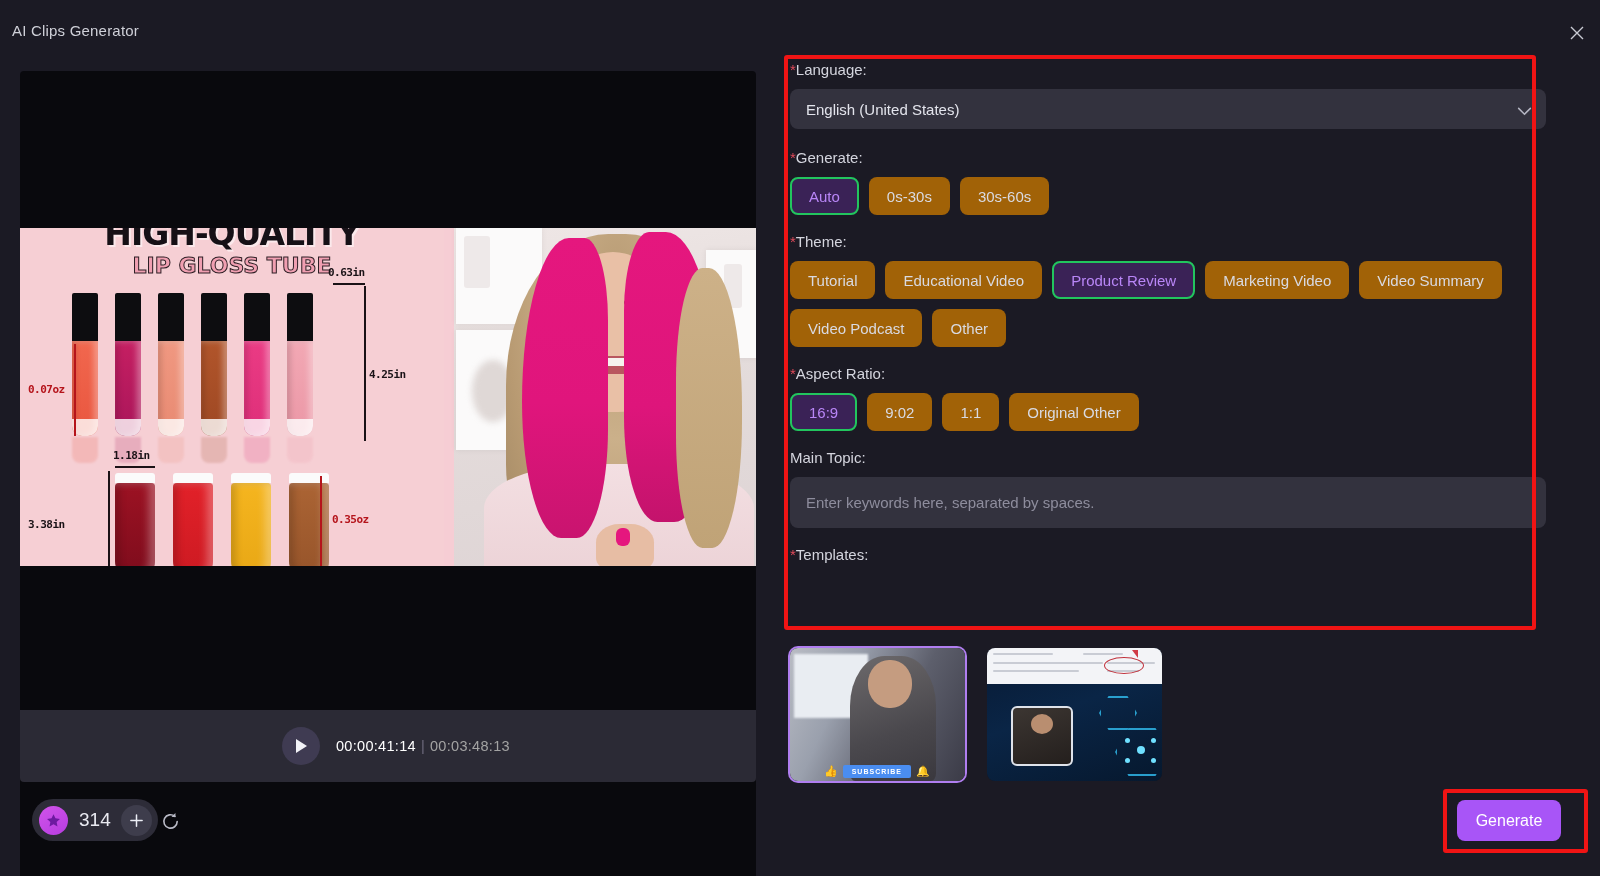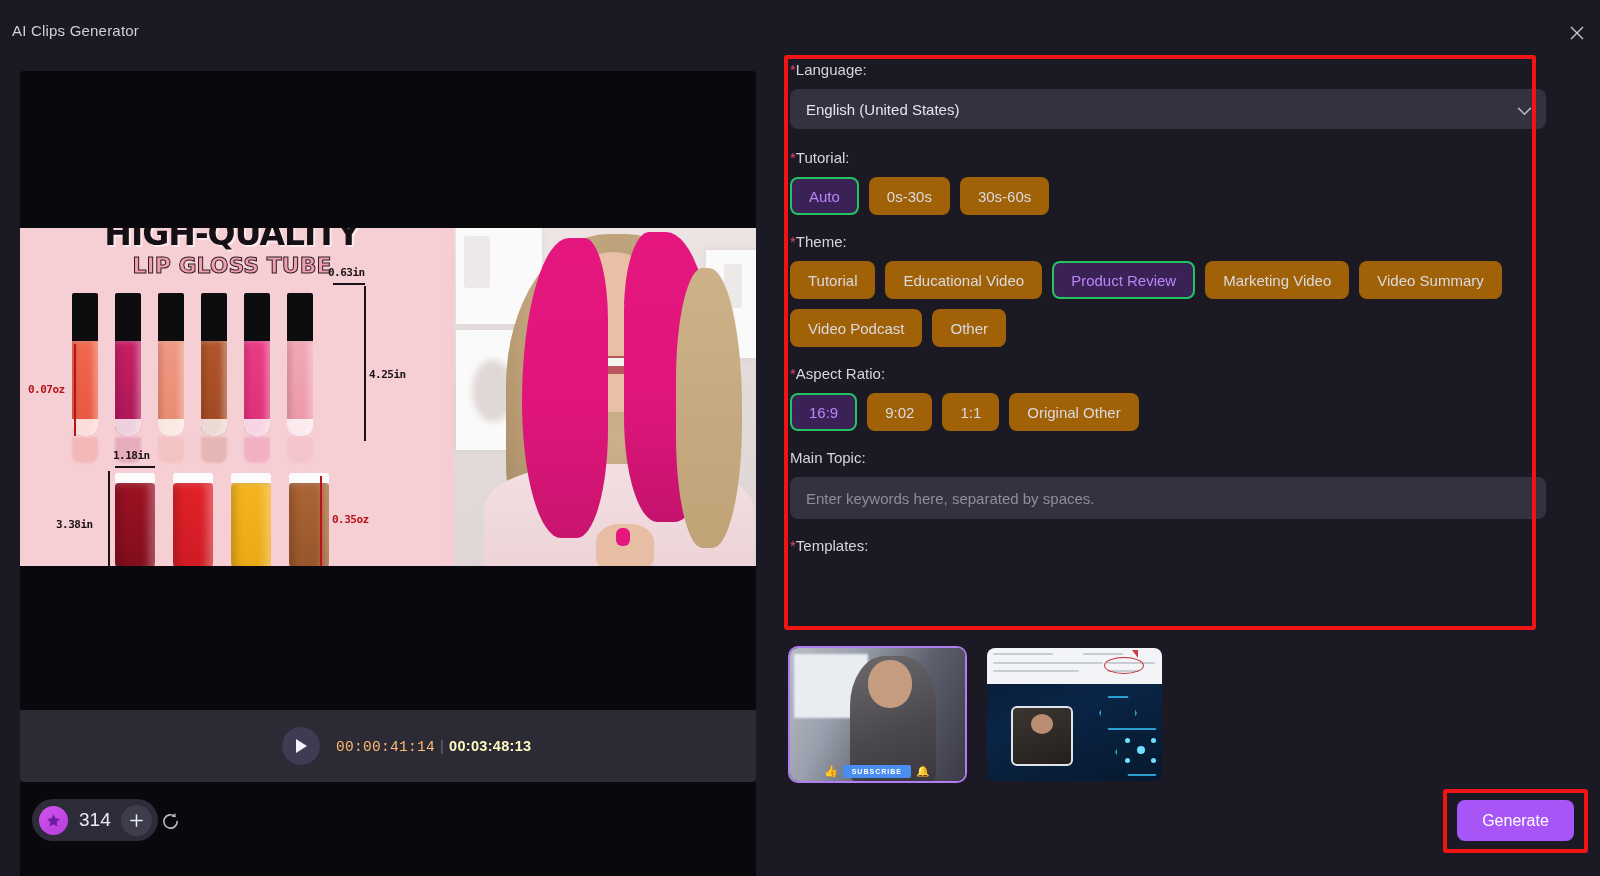--- a/index.html
+++ b/index.html
@@ -132,23 +132,23 @@
     position: absolute; left: 20px; top: 710px; width: 736px; height: 72px;
     background: #2b2a35; border-radius: 0 0 4px 4px;
     display: flex; align-items: center;
   }
   .play-btn {
     width: 38px; height: 38px; border-radius: 50%; background: #3f3b52;
     display: flex; align-items: center; justify-content: center; cursor: pointer;
     margin-left: 262px;
   }
   .time-wrap { margin-left: 16px; font-size: 14.5px; letter-spacing: .3px; }
-  .t-cur { color: #fdba74; font-family: Liberation Mono, monospace; }
+  .t-cur { color: #ffffff; }
   .t-sep { color: #6d6b7c; margin: 0 5px; }
-  .t-tot { color: #fef9c3; font-weight: bold; }
+  .t-tot { color: #a3a3a3; }
 
   
   .credits {
     position: absolute; left: 32px; top: 799px; height: 42px;
     background: #2d2c38; border-radius: 21px; display: flex; align-items: center;
     padding: 0 6px 0 7px; cursor: pointer;
   }
   .star-circle {
     width: 29px; height: 29px; border-radius: 50%;
     background: linear-gradient(145deg,#d154ea,#b63ce0);
@@ -179,21 +179,21 @@
   .select-val { font-size: 15px; color: #e3e4ec; }
   .chev { position: absolute; right: 14px; top: 13px; }
   .chips { display: flex; flex-wrap: wrap; gap: 10px; }
   .chip {
     height: 38px; background: #a16207; border-radius: 8px; border: 1px solid transparent;
     display: flex; align-items: center; padding: 0 17px; cursor: pointer;
     font-size: 15px; color: #d9dae2; white-space: nowrap;
   }
   .chip.sel { background: #3a2256; border: 2px solid #22c55e; color: #b986f7; }
   .topic-input {
-    height: 42px; background: #33323e; border-radius: 8px; width: 100%;
+    height: 51px; background: #33323e; border-radius: 8px; width: 100%;
     border: none; outline: none; padding: 0 16px; font-size: 15px; color: #e3e4ec;
     font-family: "Liberation Sans", sans-serif;
   }
   .topic-input::placeholder { color: #8e8d9d; } .mt18 { margin-top: 18px; } .mt20 { margin-top: 20px; }
 
   
   .templates-row {
     position: absolute; left: 790px; top: 648px; display: flex; gap: 22px;
   }
   .tpl {
@@ -232,21 +232,21 @@
 
   
   .redbox {
     position: absolute; border: 4px solid #f01414; border-radius: 3px;
     pointer-events: none;
   }
   #rb-form { left: 784px; top: 55px; width: 752px; height: 575px; }
   #rb-gen { left: 1443px; top: 789px; width: 145px; height: 64px; }
 
   .gen-btn {
-    position: absolute; left: 1457px; top: 800px; width: 117px; height: 41px;
+    position: absolute; left: 1457px; top: 800px; width: 104px; height: 41px;
     background: #a855f7; border-radius: 8px; border: none; cursor: pointer;
     color: #fff; font-size: 16px; font-family: "Liberation Sans", sans-serif;
     display: flex; align-items: center; justify-content: center;
   }
 </style>
 </head>
 <body>
 
 <div id="app">
 
@@ -324,21 +324,21 @@
         <div class="dimline-d" style="left:313px; top:55px; width:32px; height:1.5px;"></div>
         <div class="dimtxt dim-dark" style="left:308px; top:38px;">0.63in</div>
 
         <div class="dimline-d" style="left:344px; top:58px; width:1.5px; height:155px;"></div>
         <div class="dimtxt dim-dark" style="left:349px; top:140px;">4.25in</div>
 
         <div class="dimline-d" style="left:95px; top:238px; width:40px; height:1.5px;"></div>
         <div class="dimtxt dim-dark" style="left:93px; top:221px;">1.18in</div>
 
         <div class="dimline-d" style="left:88px; top:243px; width:1.5px; height:96px;"></div>
-        <div class="dimtxt dim-dark" style="left:36px; top:290px;">3.38in</div>
+        <div class="dimtxt dim-dark" style="left:8px; top:290px;">3.38in</div>
 
         <div class="dimline" style="left:300px; top:248px; width:1.5px; height:92px;"></div>
         <div class="dimtxt dim-red" style="left:312px; top:285px;">0.35oz</div>
       </div>
 
       <div class="vid-right">
         <div class="vr-strip"></div>
         <div class="shelf" style="left:12px; top:0; width:86px; height:96px;"></div>
         <div class="shelf-in" style="left:20px; top:8px; width:26px; height:52px; border-radius:3px;"></div>
         <div class="shelf" style="left:12px; top:102px; width:86px; height:120px;"></div>
@@ -401,21 +401,21 @@
     <div class="field-label"><span class="req">*</span><span>Language:</span></div>
     <div class="select-box">
       <span class="select-val">English (United States)</span>
       <span class="chev">
         <svg width="15" height="9" viewBox="0 0 16 10">
             <path d="M1.5 1.5 L8 8 L14.5 1.5" stroke="#b4b5c2" stroke-width="1.7" fill="none" stroke-linecap="round"></path>
           </svg>
       </span>
     </div>
 
-    <div class="field-label mt20"><span class="req">*</span><span>Tutorial:</span></div>
+    <div class="field-label mt20"><span class="req">*</span><span>Generate:</span></div>
     <div class="chips">
       <div class="chip sel">Auto</div>
       <div class="chip">0s-30s</div>
       <div class="chip">30s-60s</div>
     </div>
 
     <div class="field-label mt18"><span class="req">*</span><span>Theme:</span></div>
     <div class="chips">
       <div class="chip">Tutorial</div>
       <div class="chip">Educational Video</div>

